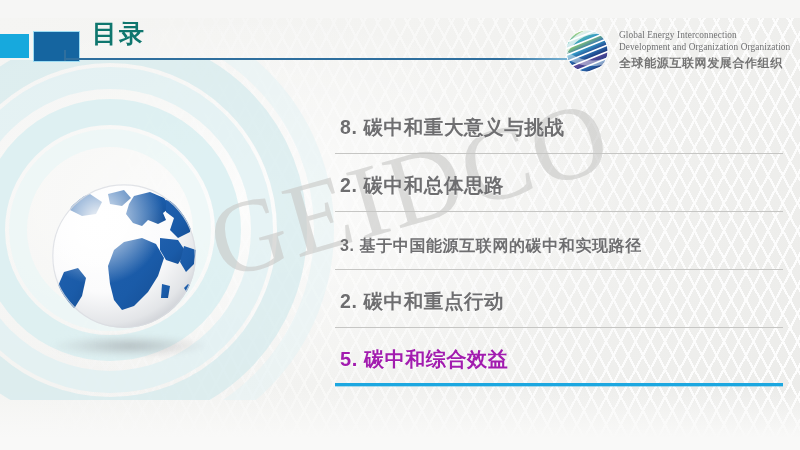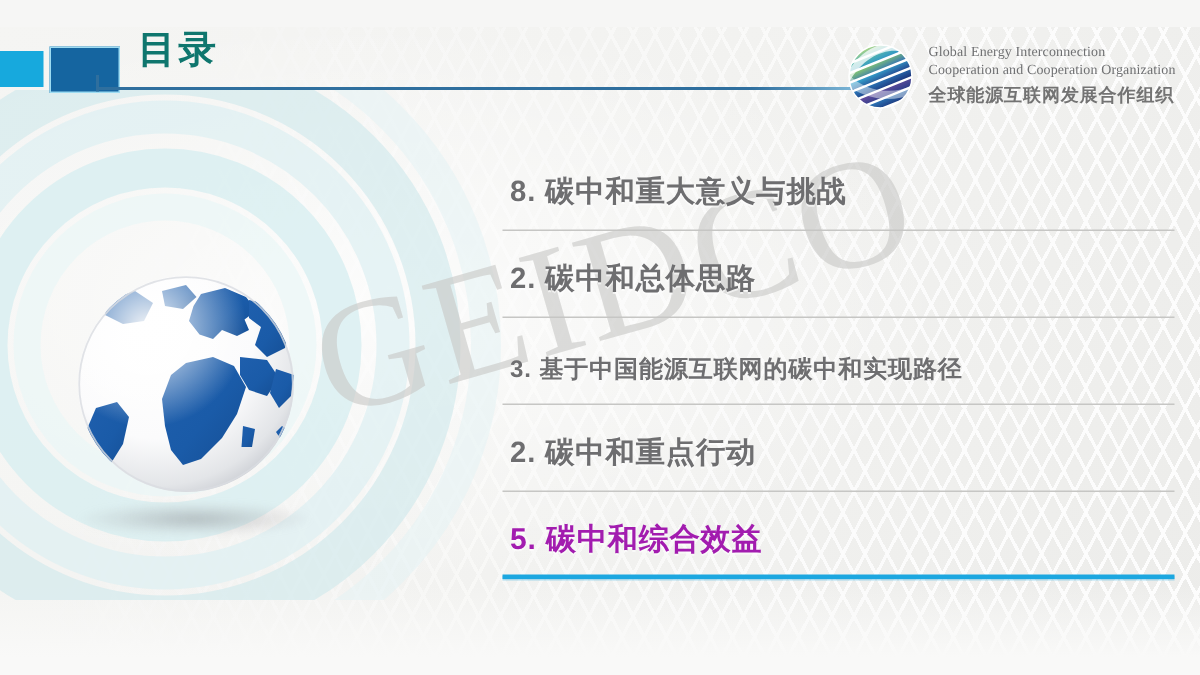--- a/index.html
+++ b/index.html
@@ -331,21 +331,21 @@
           <rect x="-4" y="33" width="60" height="4.4" rx="2.2" fill="url(#lg5)"></rect>
           <rect x="-4" y="39" width="60" height="4.4" rx="2.2" fill="url(#lg4)"></rect>
         </g>
         <path d="M4 30 C 16 6, 38 2, 50 12 L50 6 C 36 -4, 12 2, 2 26 Z" fill="#ffffff" opacity=".75"></path>
         <path d="M2 20 C 14 34, 36 38, 50 28 L50 34 C 34 44, 10 38, 0 26 Z" fill="#ffffff" opacity=".45"></path>
       </g>
       <circle cx="26" cy="24" r="21" fill="none" stroke="#ffffff" stroke-width="1"></circle>
     </svg>
     <div class="logo-text">
       <div class="logo-en">Global Energy Interconnection</div>
-      <div class="logo-en">Cooperation and Cooperation Organization</div>
+      <div class="logo-en">Development and Organization Organization</div>
       <div class="logo-cn">全球能源互联网发展合作组织</div>
     </div>
   </div>
 
   <div class="toc">
 
     <div class="toc-item">
       <div class="toc-label">8. 碳中和重大意义与挑战</div>
       <div class="toc-rule"></div>
     </div>

